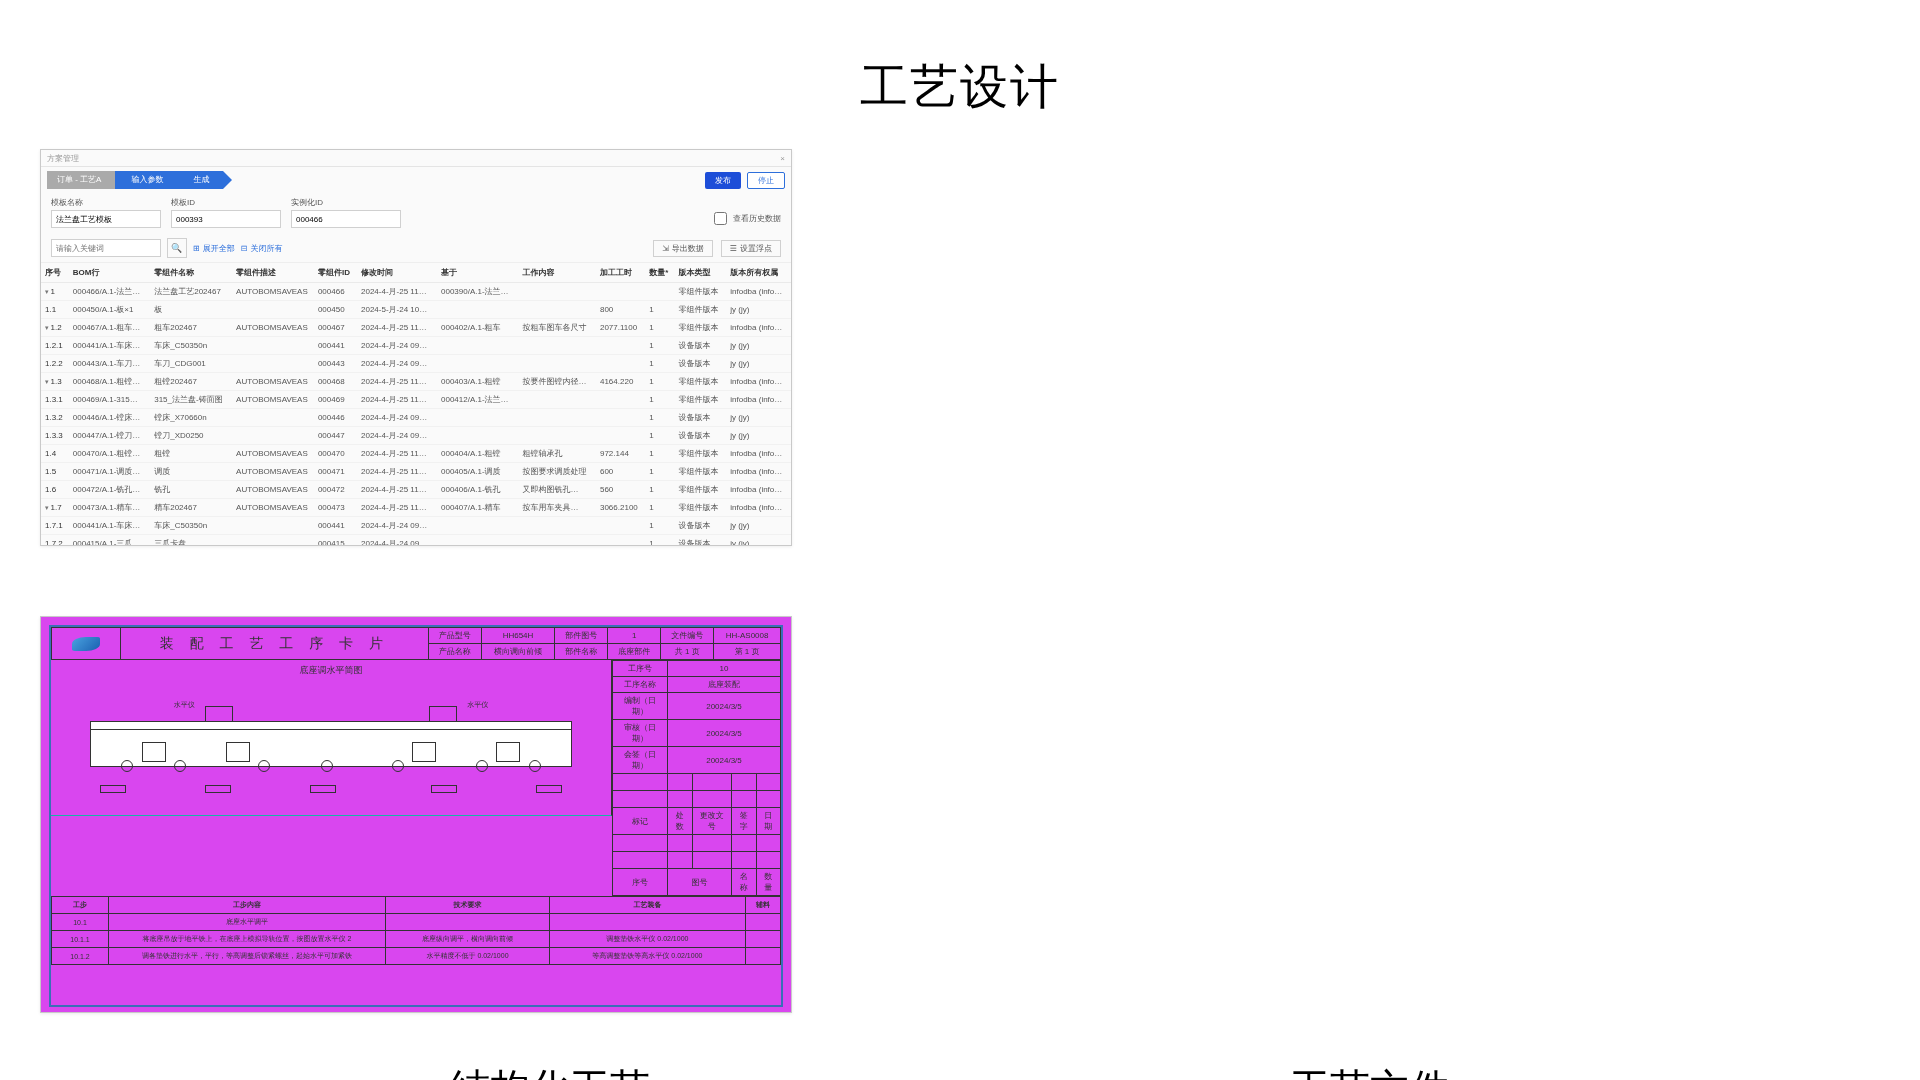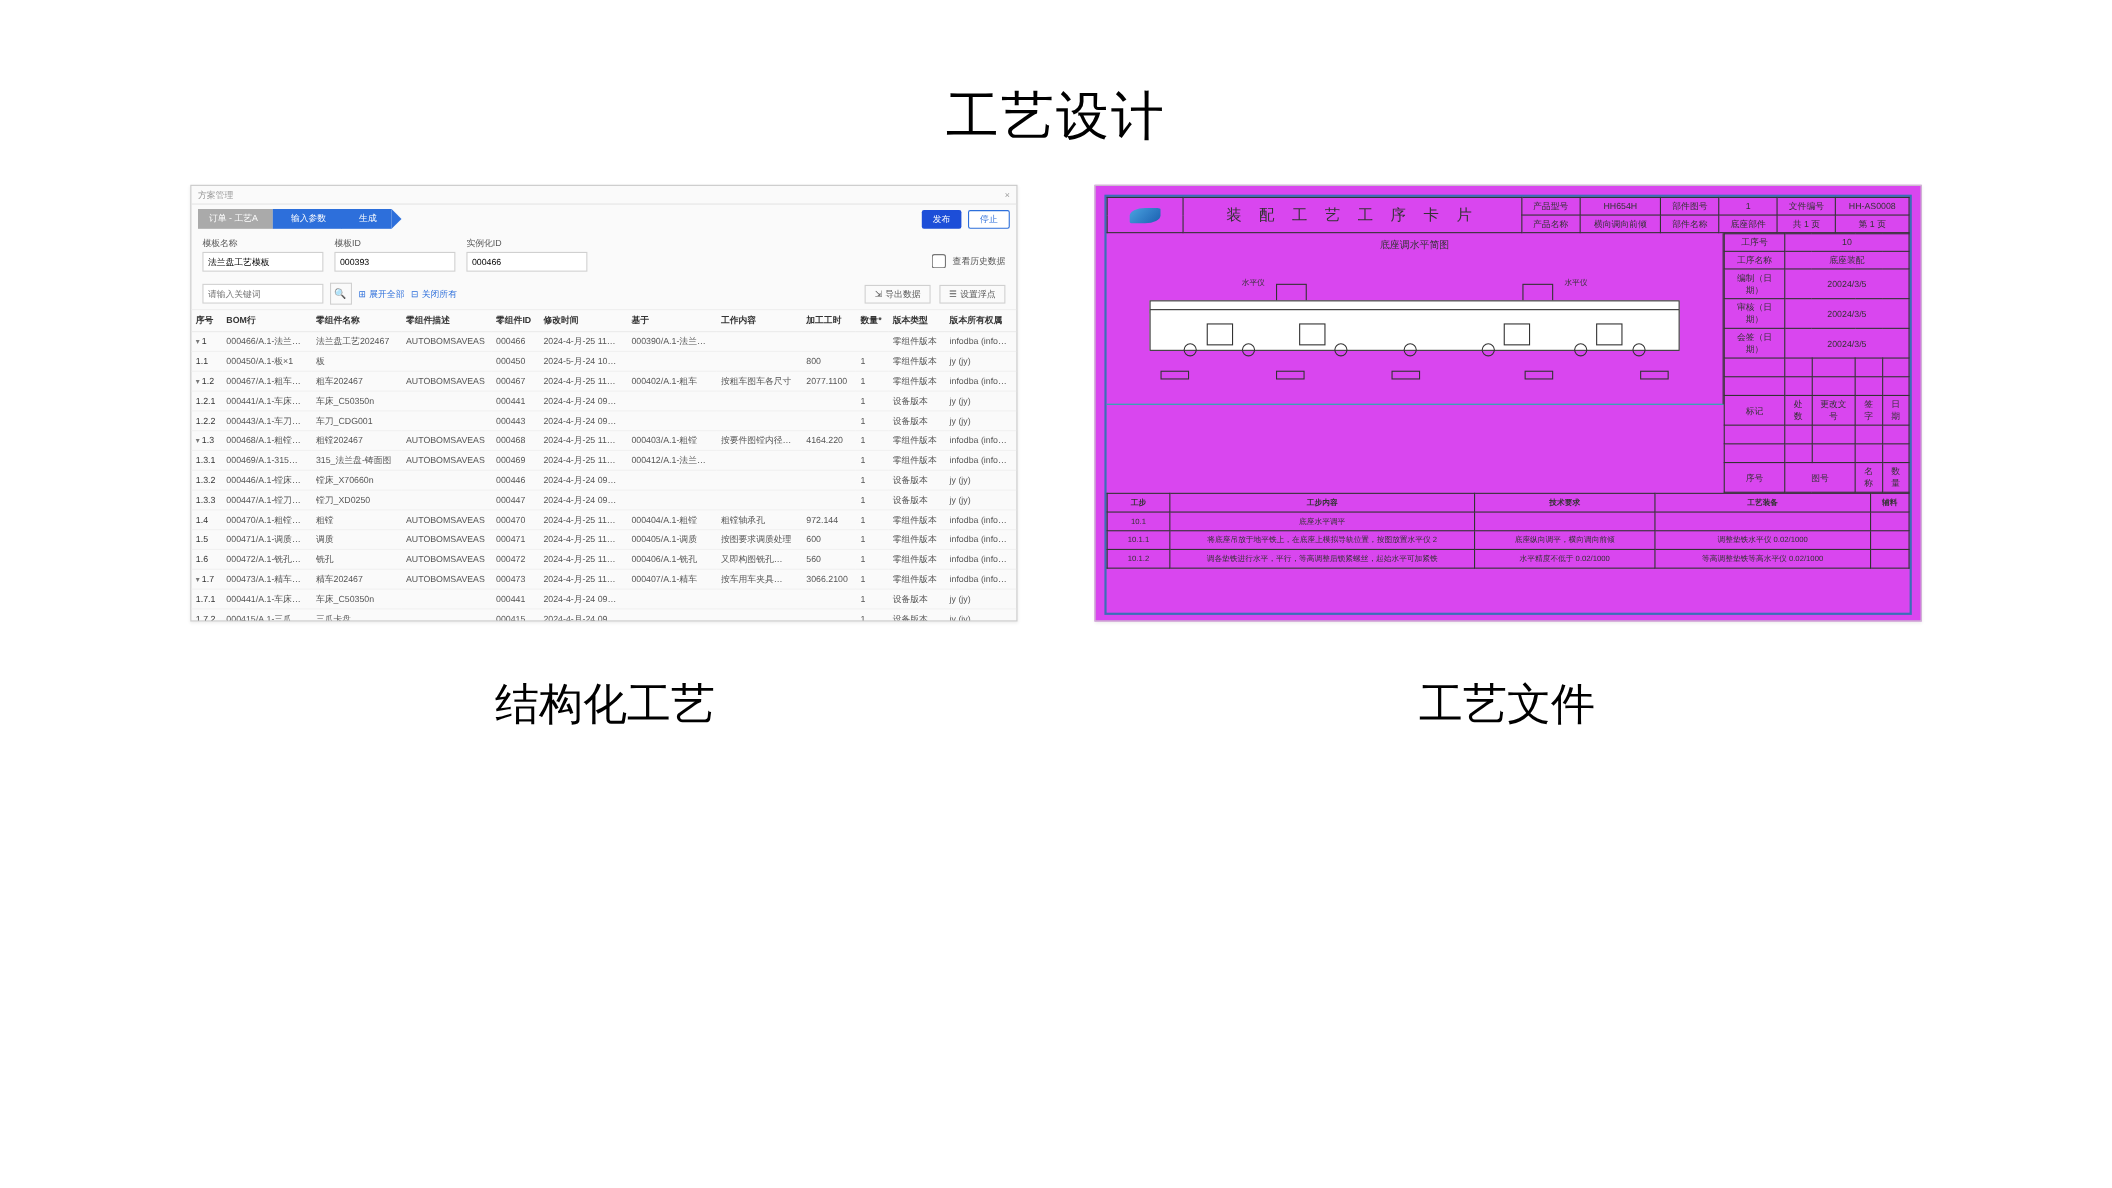--- a/index.html
+++ b/index.html
@@ -7,29 +7,30 @@
     font-family: "Microsoft YaHei", "PingFang SC", sans-serif;
     background: #fff;
     width: 1920px;
     height: 1080px;
     position: relative;
   }
   .main-title {
     text-align: center;
     font-size: 48px;
     font-weight: 400;
-    margin-top: 74px;
+    margin-top: 55px;
     margin-bottom: 30px;
     letter-spacing: 2px;
   }
   .panels {
     display: flex;
     justify-content: center;
     gap: 70px;
     padding: 0 40px;
+    flex-direction: column;
   }
   .panel-left, .panel-right {
     border: 1px solid #c9c9c9;
     background: #fafafa;
     box-shadow: 0 1px 3px rgba(0,0,0,0.08);
   }
   .panel-left { width: 750px; height: 395px; overflow: hidden; font-size: 8px; color: #333; }
   .panel-right { width: 750px; height: 395px; overflow: hidden; font-size: 8px; color: #333; background:#d946ef; }
 
   

